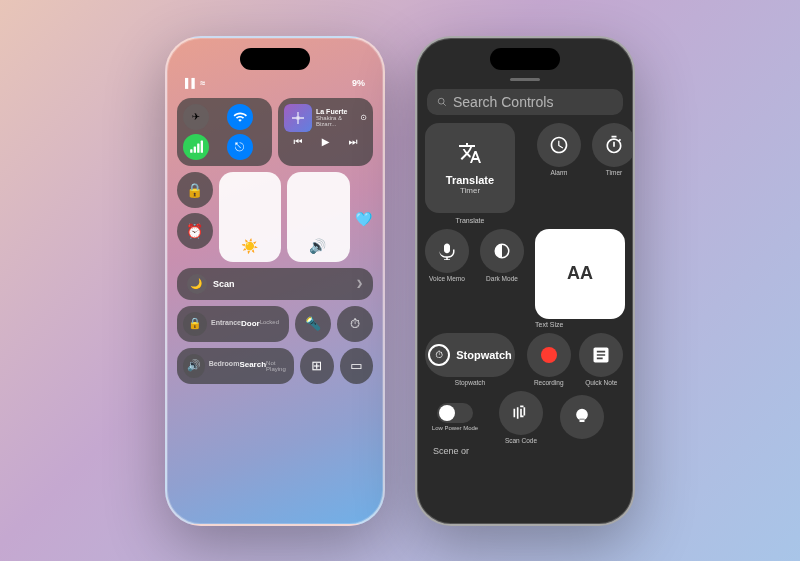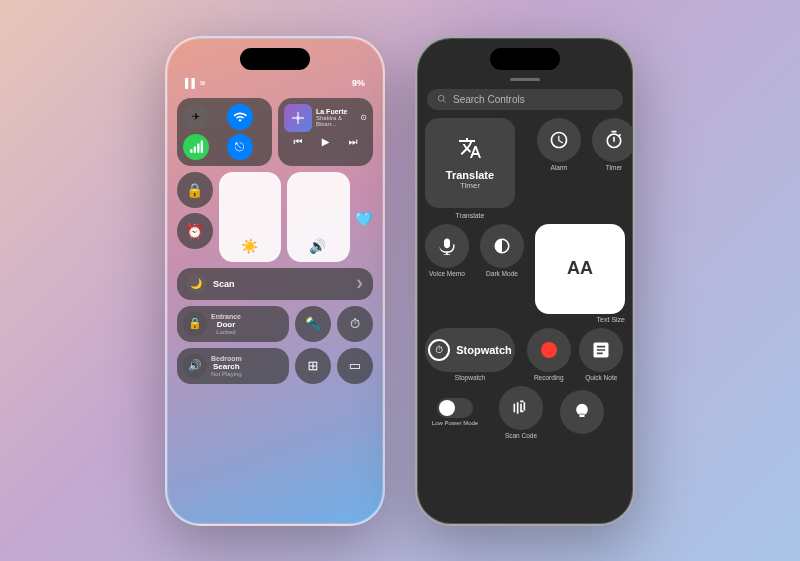--- a/index.html
+++ b/index.html
@@ -236,22 +236,21 @@
       border-radius: 50%;
       background: rgba(80,80,80,0.6);
       display: flex;
       align-items: center;
       justify-content: center;
       font-size: 11px;
     }
 
     .bottom-box-text {
       display: flex;
-      flex-direction: column;
-      align-items: center;
+      flex-direction: row;
     }
 
     .bottom-box-title {
       font-size: 7px;
       font-weight: 700;
       color: rgba(255,255,255,0.7);
     }
 
     .bottom-box-sub {
       font-size: 8px;
@@ -294,21 +293,21 @@
 
     .search-bar {
       margin: 4px 10px;
       background: rgba(80,80,80,0.6);
       border-radius: 10px;
       padding: 5px 10px;
       display: flex;
       align-items: center;
       gap: 6px;
       color: rgba(255,255,255,0.6);
-      font-size: 10px;
+      font-size: 14px;
     }
 
     
     .translate-box {
       background: rgba(80,80,80,0.7);
       border-radius: 14px;
       width: 90px;
       height: 90px;
       display: flex;
       flex-direction: column;
@@ -367,21 +366,21 @@
 
     .cc-icon-label {
       font-size: 6.5px;
       color: rgba(255,255,255,0.7);
       text-align: center;
     }
 
     .big-ctrl {
       display: flex;
       flex-direction: column;
-      align-items: flex-end;
+      align-items: flex-start;
       gap: 2px;
     }
 
     .big-ctrl-box {
       width: 90px;
       height: 90px;
       background: rgba(80,80,80,0.7);
       border-radius: 14px;
       display: flex;
       align-items: center;
@@ -688,15 +687,18 @@
 
       <div class="cc-icon-item">
         <div class="cc-icon-btn">
           <svg width="20" height="20" viewBox="0 0 24 24" fill="white">
             <path d="M12 2a7 7 0 00-7 7c0 2.8 1.64 5.22 4 6.37V17h6v-1.63C17.36 14.22 19 11.8 19 9a7 7 0 00-7-7zm3 13H9v-1h6v1zm-6 2h6v1H9v-1z"></path>
           </svg>
         </div>
       </div>
     </div>
 
+    <div class="scene-label">
+      <span>Scene or</span>
+    </div>
 
   </div>
 </div>
 
 </body></html>

